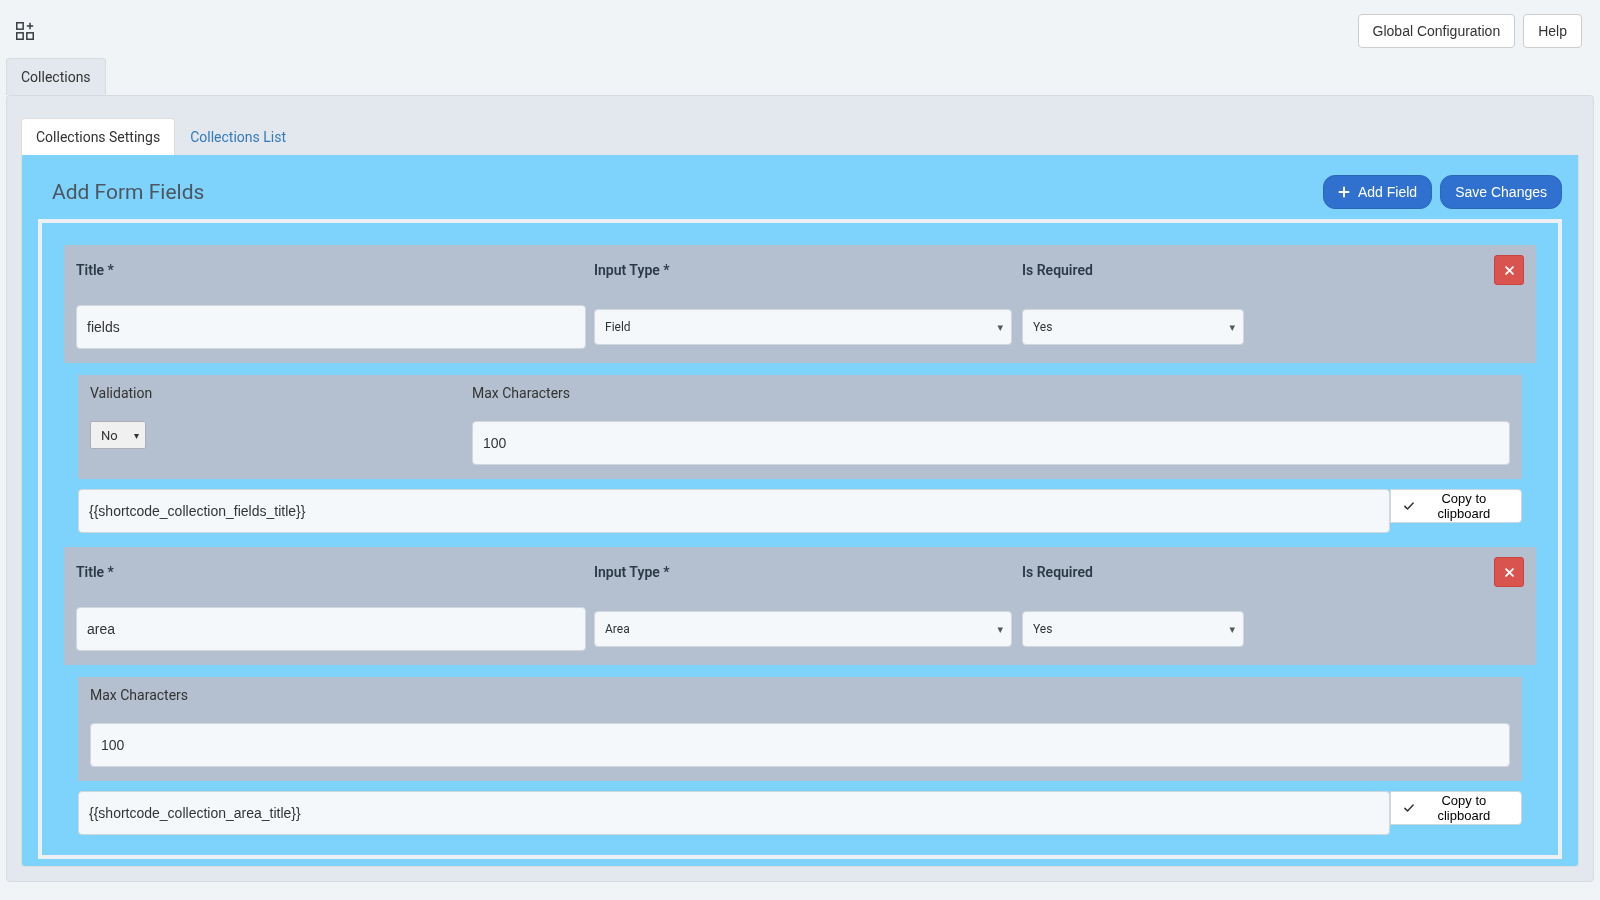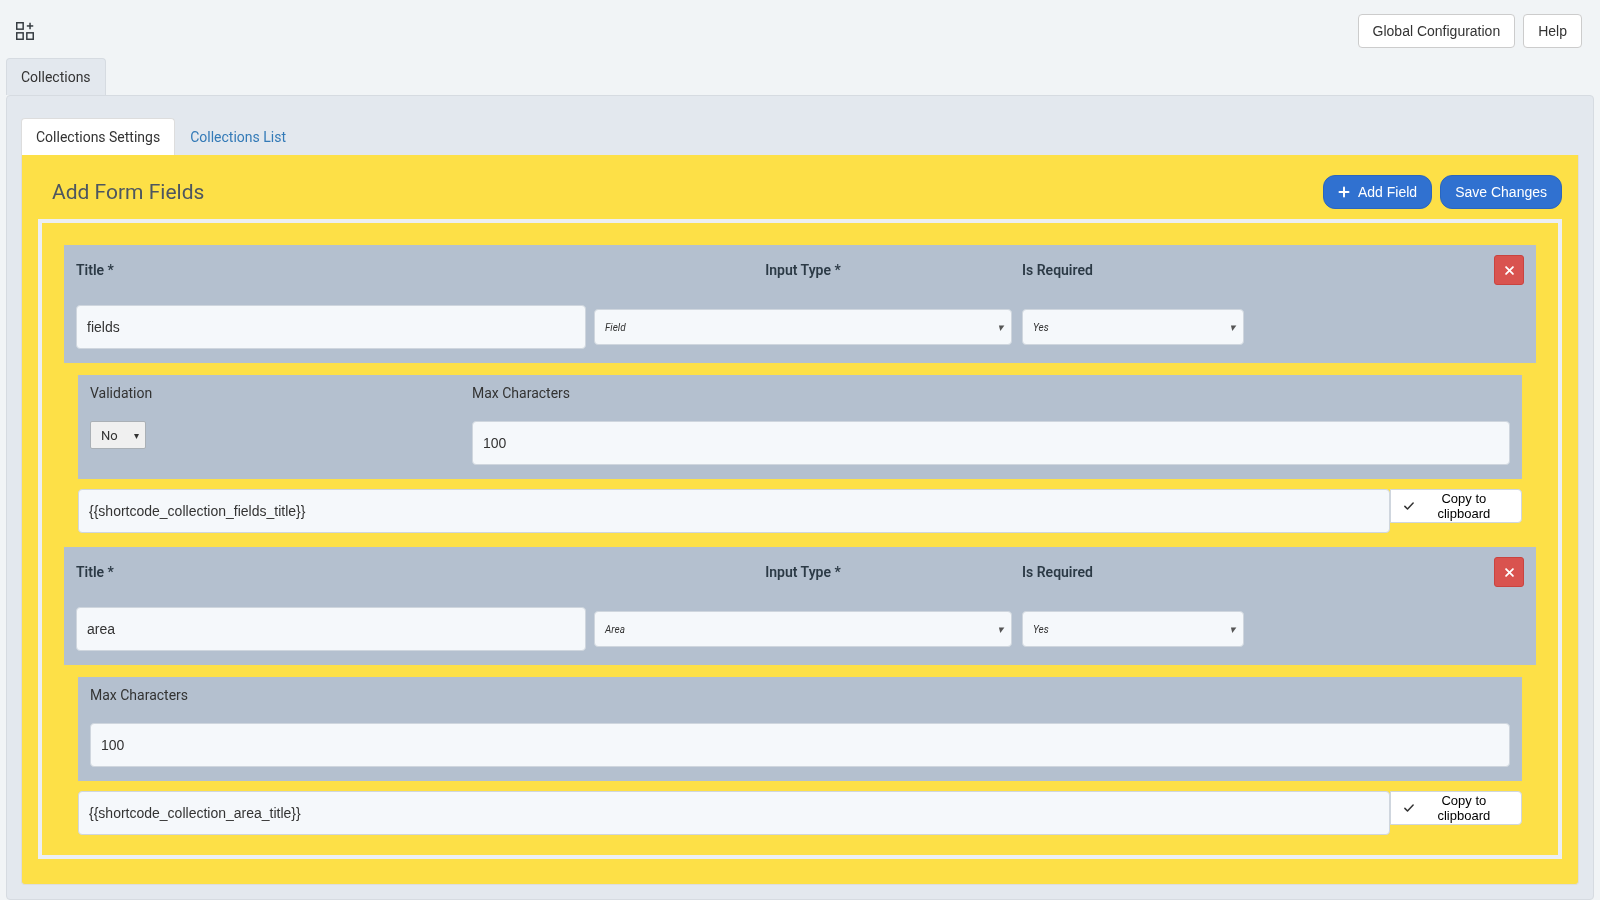--- a/index.html
+++ b/index.html
@@ -106,25 +106,25 @@
     color: #337ab7;
     cursor: pointer;
   }
   .inner-tab.active {
     background: #fff;
     border-color: #ddd;
     color: #333;
   }
 
   .panel {
-    background: #fde047;
+    background: #7dd3fc;
     border: 1px solid #ddd;
     border-top: none;
     border-radius: 0 0 4px 4px;
-    padding: 20px 16px 25px 16px;
+    padding: 20px 16px 7px 16px;
   }
 
   .panel-header {
     display: flex;
     justify-content: space-between;
     align-items: center;
     padding: 0 0 10px 14px;
   }
   .panel-title {
     font-size: 21px;
@@ -156,21 +156,21 @@
   }
   .row-header {
     background: #b4c0cf;
     padding: 10px 12px;
   }
   .row-controls {
     background: #b4c0cf;
     padding: 10px 12px 14px 12px;
   }
   .col-title { flex: 0 0 510px; }
-  .col-type  { flex: 0 0 418px; margin-left: 8px; text-align: center; }
+  .col-type  { flex: 0 0 418px; margin-left: 8px; }
   .col-req   { flex: 0 0 222px; margin-left: 10px; }
   .col-del   { margin-left: auto; }
 
   .row-header .lbl {
     font-weight: 600;
     color: #2c3a46;
     font-size: 14px;
   }
 
   .sub-block {
@@ -203,28 +203,27 @@
   .select-wrap {
     position: relative;
     width: 100%;
   }
   .select-visual {
     width: 100%;
     height: 36px;
     border: 1px solid #cfd6de;
     border-radius: 4px;
     padding: 6px 26px 6px 10px;
-    font-size: 10px;
+    font-size: 12px;
     background: #f5f8fb;
     color: #333;
     display: flex;
     align-items: center;
     cursor: pointer;
     position: relative;
-    font-style: italic;
   }
   .select-visual::after {
     content: "▾";
     position: absolute;
     right: 8px;
     top: 50%;
     transform: translateY(-50%);
     font-size: 11px;
     color: #555;
   }

